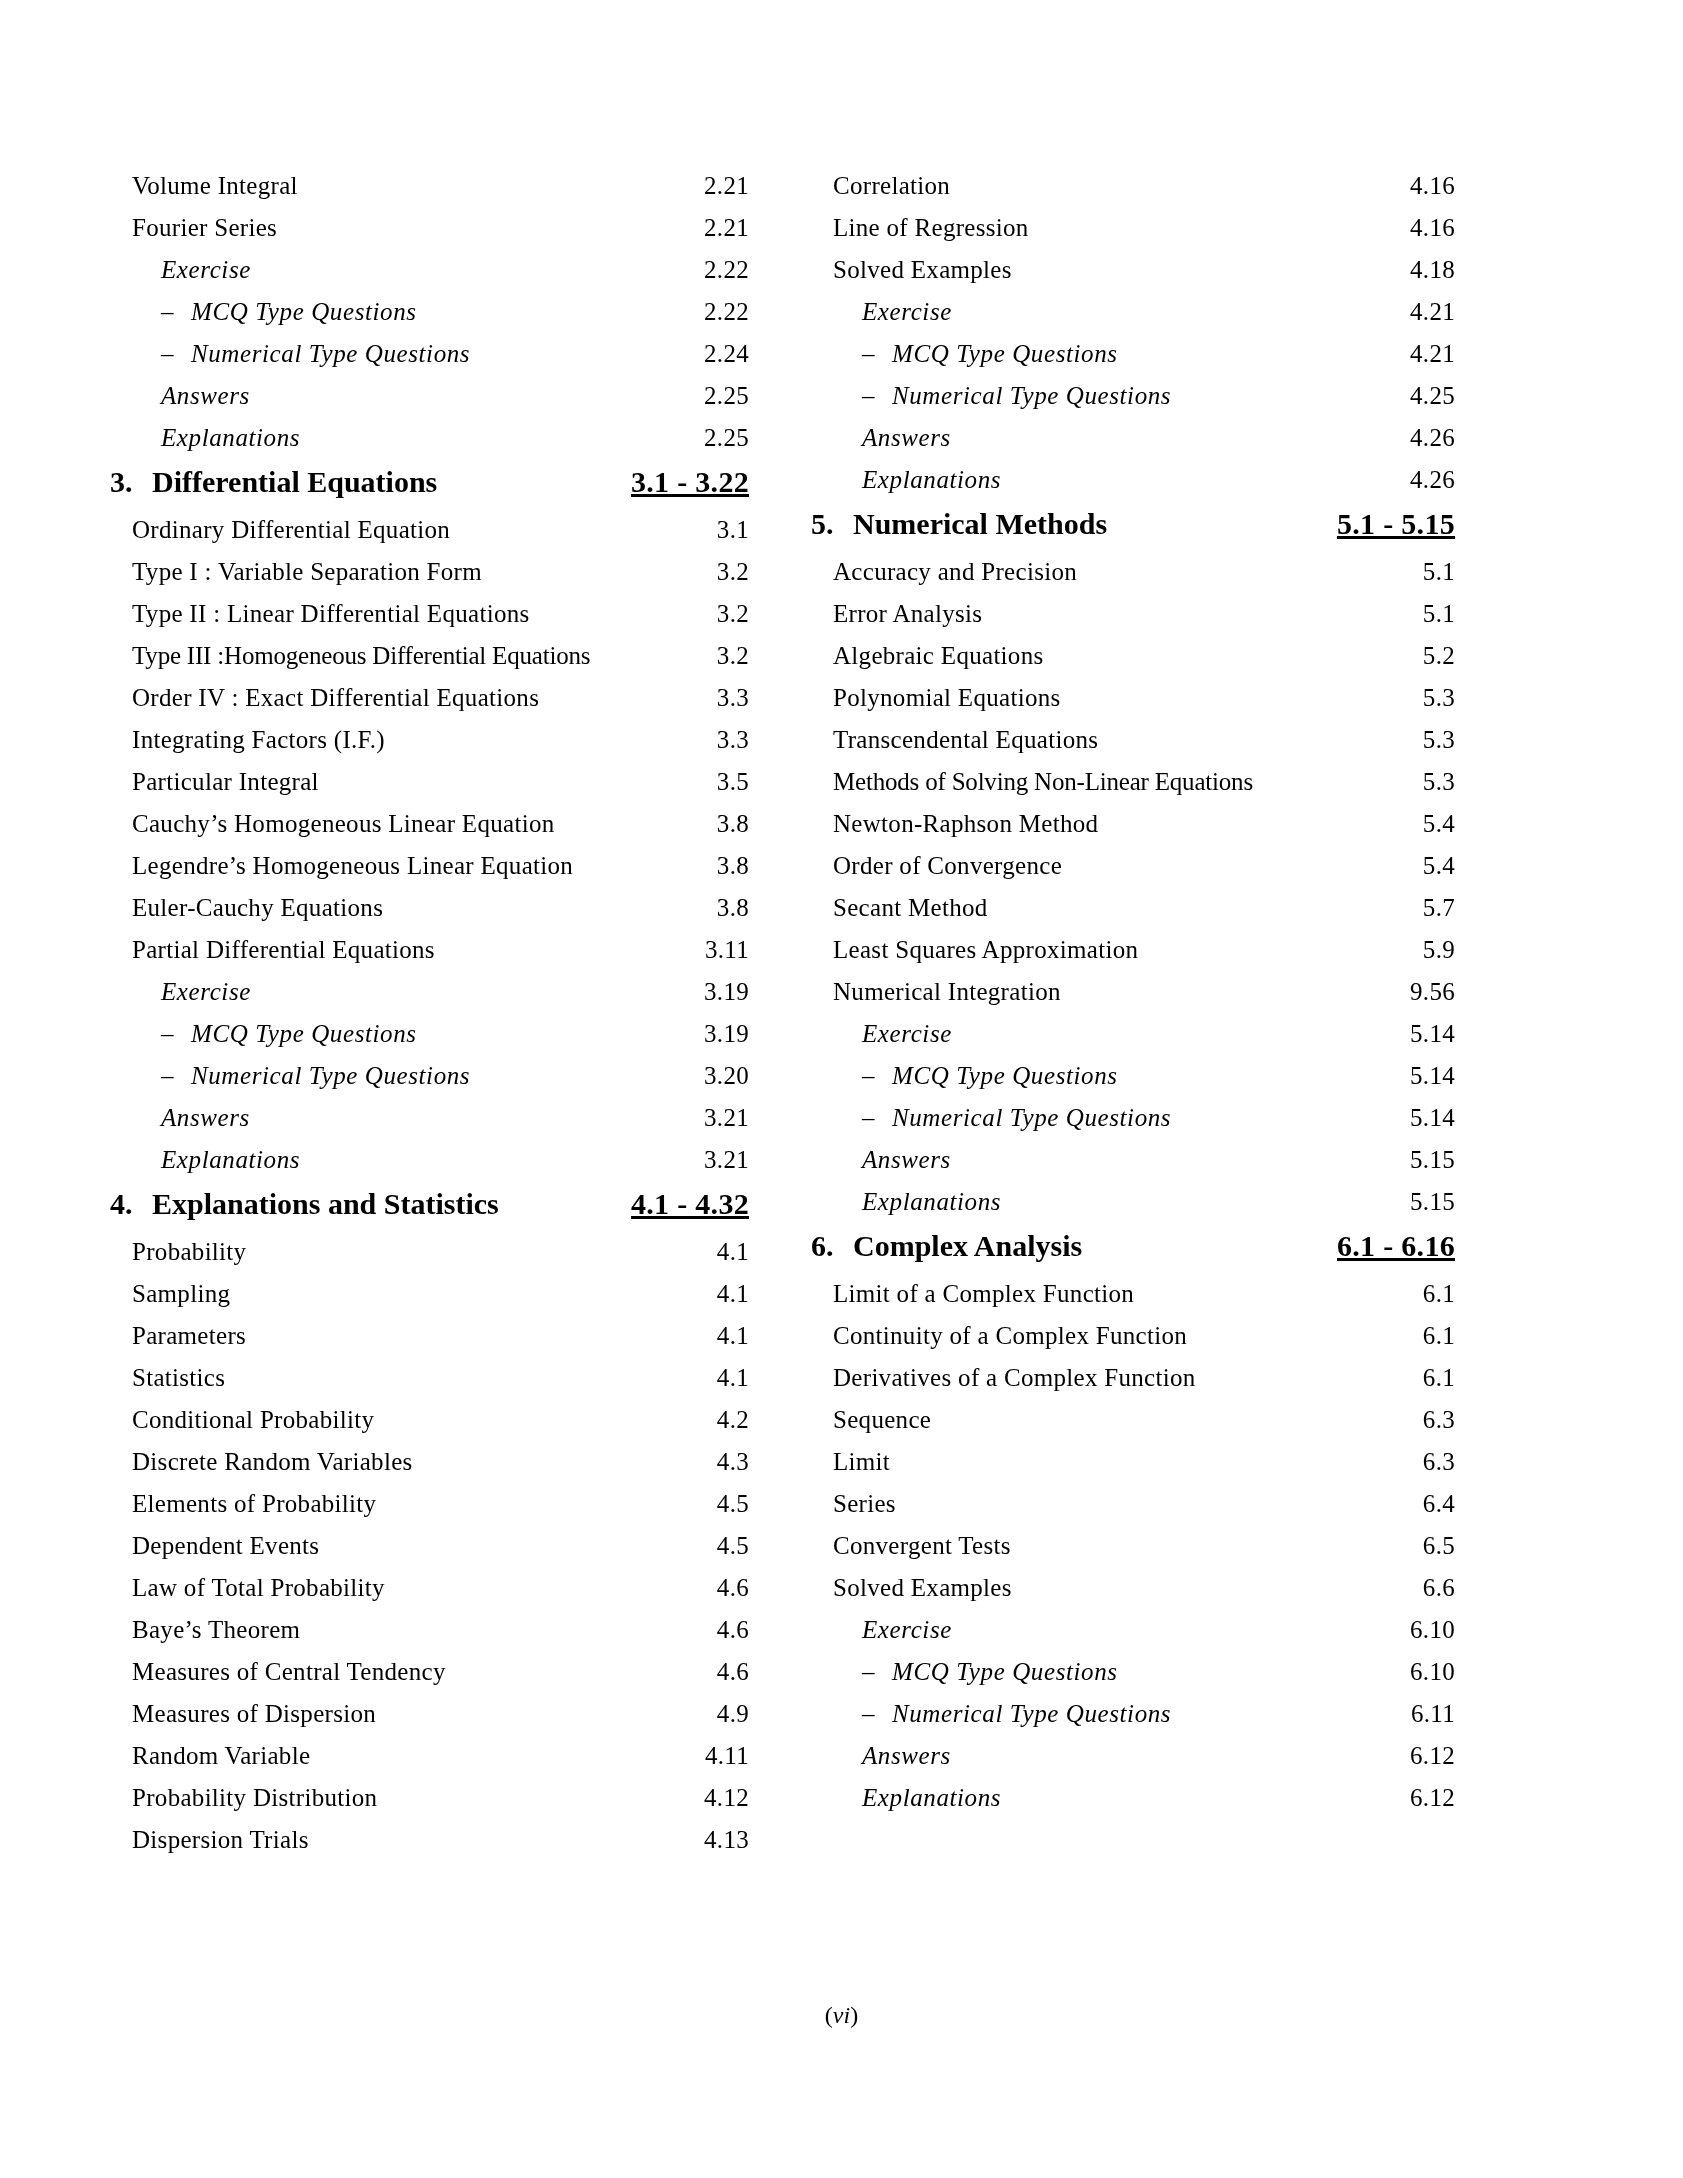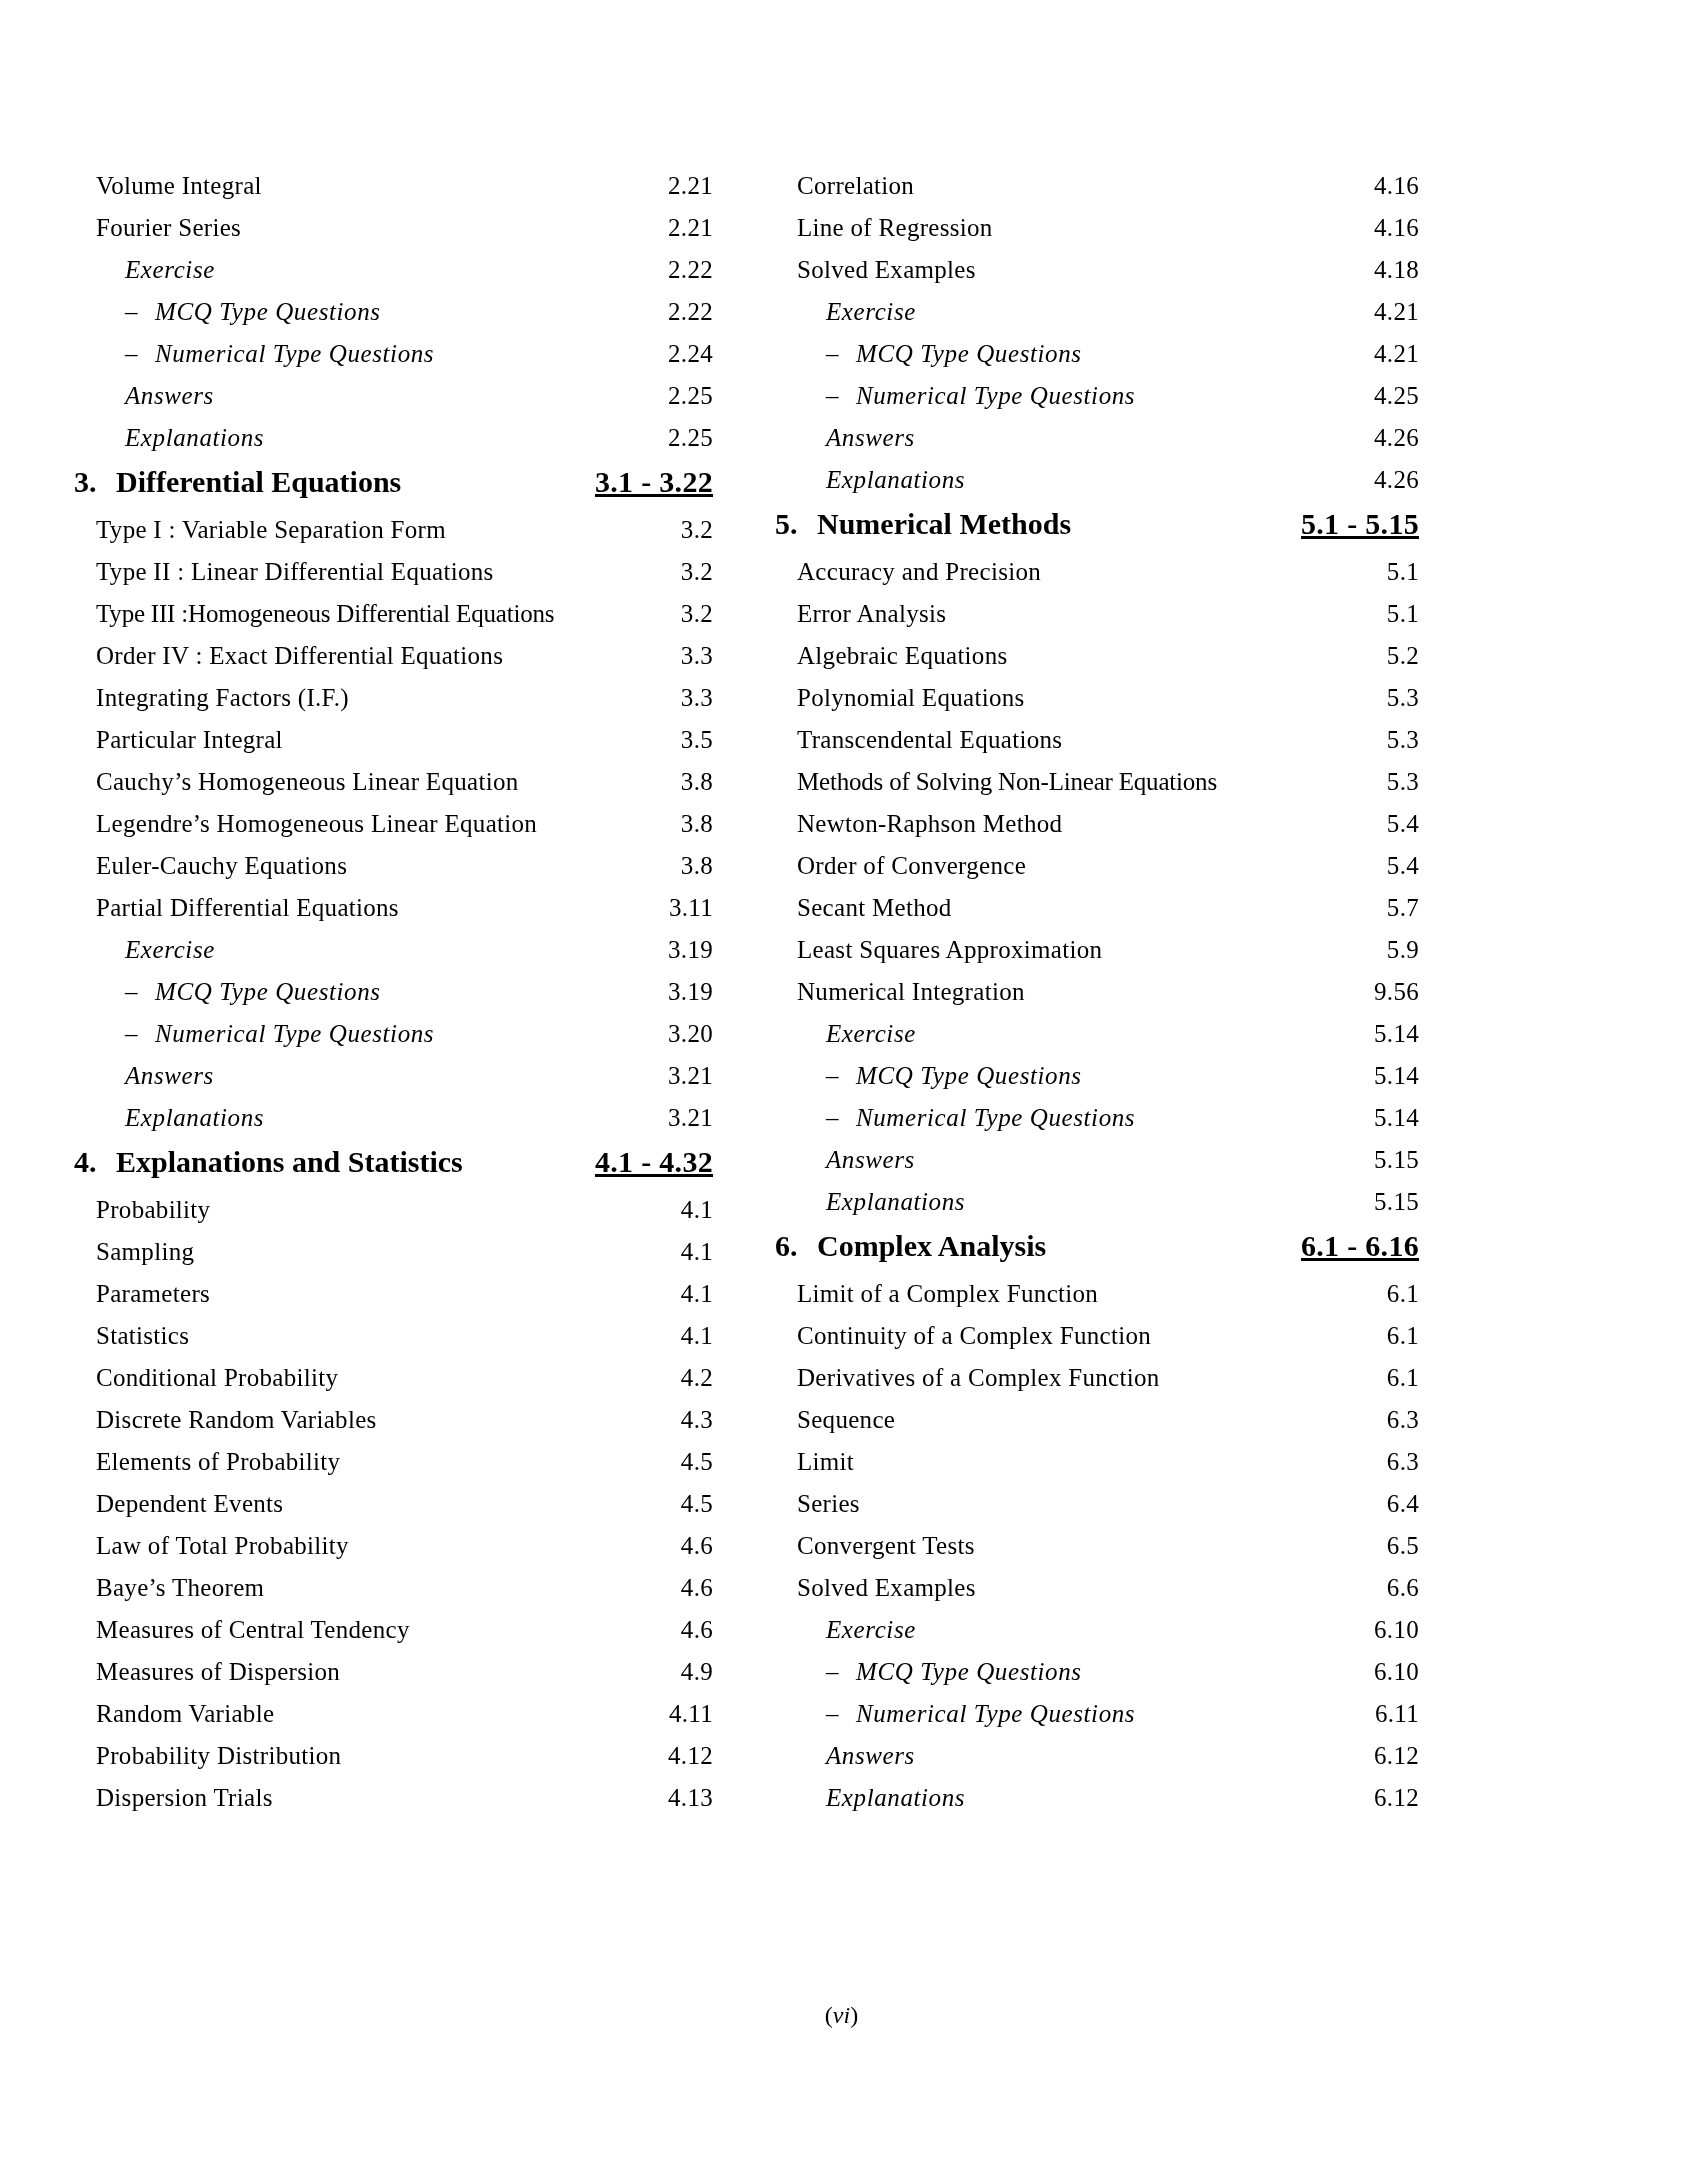--- a/index.html
+++ b/index.html
@@ -32,21 +32,21 @@
     width: 1683px;
     display: flex;
     flex-direction: row;
     align-items: flex-start;
   }
 
   .col {
     display: flex;
     flex-direction: column;
   }
-  .col-left  { width: 639px; margin-left: 74px; }
+  .col-left  { width: 639px; margin-left: 110px; }
   .col-right { width: 644px; margin-left: 62px; }
 
   
   .entry {
     display: flex;
     flex-direction: row;
     align-items: baseline;
     font-size: 25px;
     line-height: 1;
     height: 42px;
@@ -155,20 +155,24 @@
         <div class="entry lvl-1">
           <span class="title"><span>Explanations</span></span>
           <span class="pg">2.25</span>
         </div>
         <div class="chapter">
           <span class="num">3.</span>
           <span class="title">Differential Equations</span>
           <span class="range">3.1 - 3.22</span>
         </div>
         <div class="entry lvl-0">
+          <span class="title"><span>Ordinary Differential Equation</span></span>
+          <span class="pg">3.1</span>
+        </div>
+        <div class="entry lvl-0">
           <span class="title"><span class="lead">Type I :</span><span> Variable Separation Form</span></span>
           <span class="pg">3.2</span>
         </div>
         <div class="entry lvl-0">
           <span class="title"><span class="lead">Type II :</span><span> Linear Differential Equations</span></span>
           <span class="pg">3.2</span>
         </div>
         <div class="entry lvl-0 tight">
           <span class="title"><span class="lead">Type III :</span><span>Homogeneous Differential Equations</span></span>
           <span class="pg">3.2</span>

